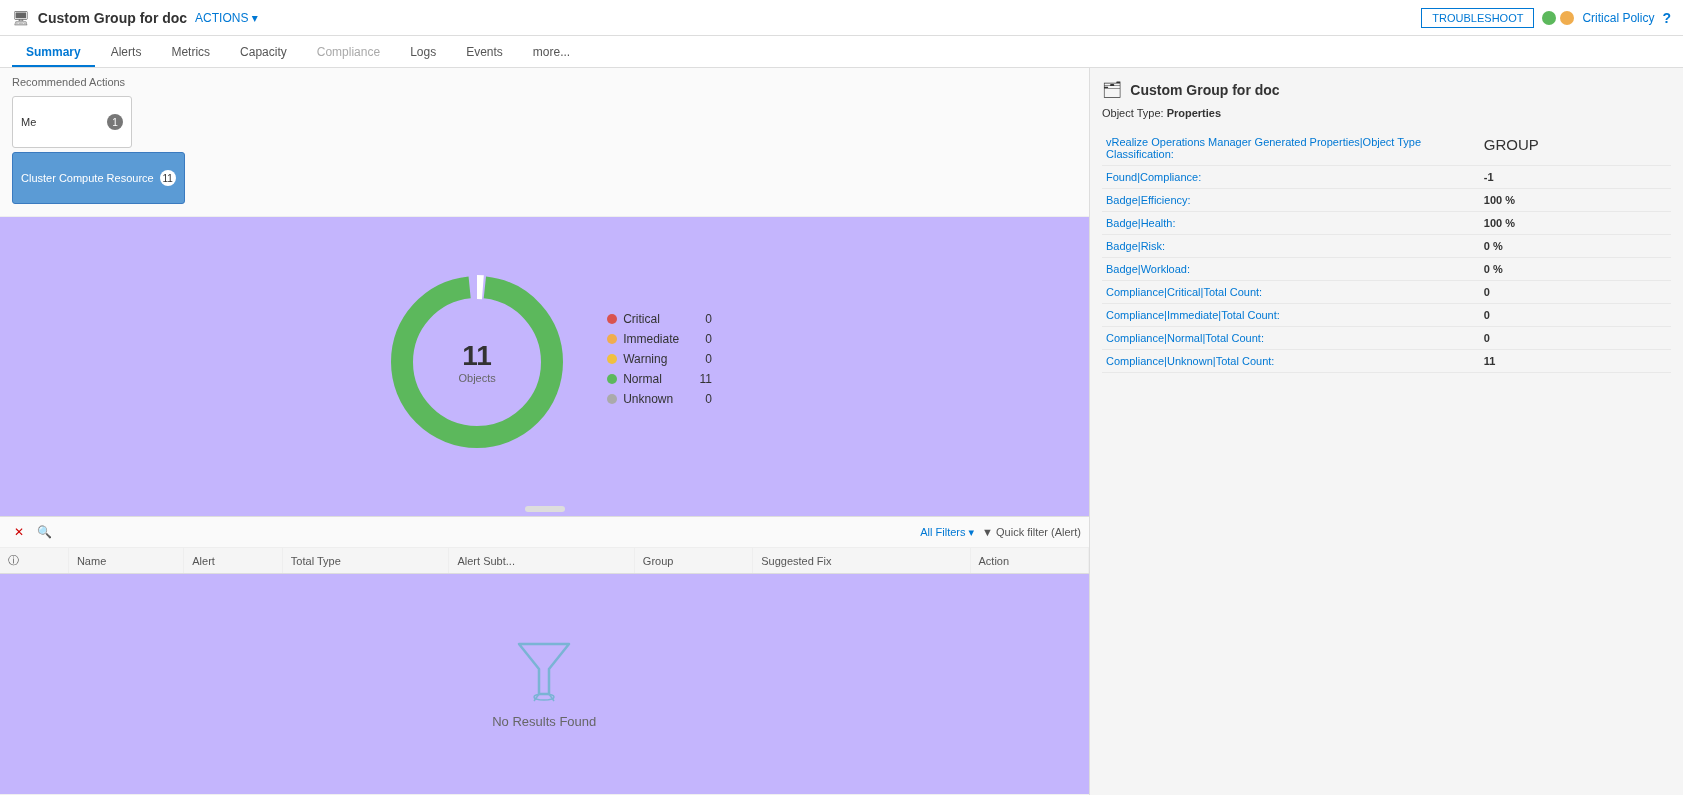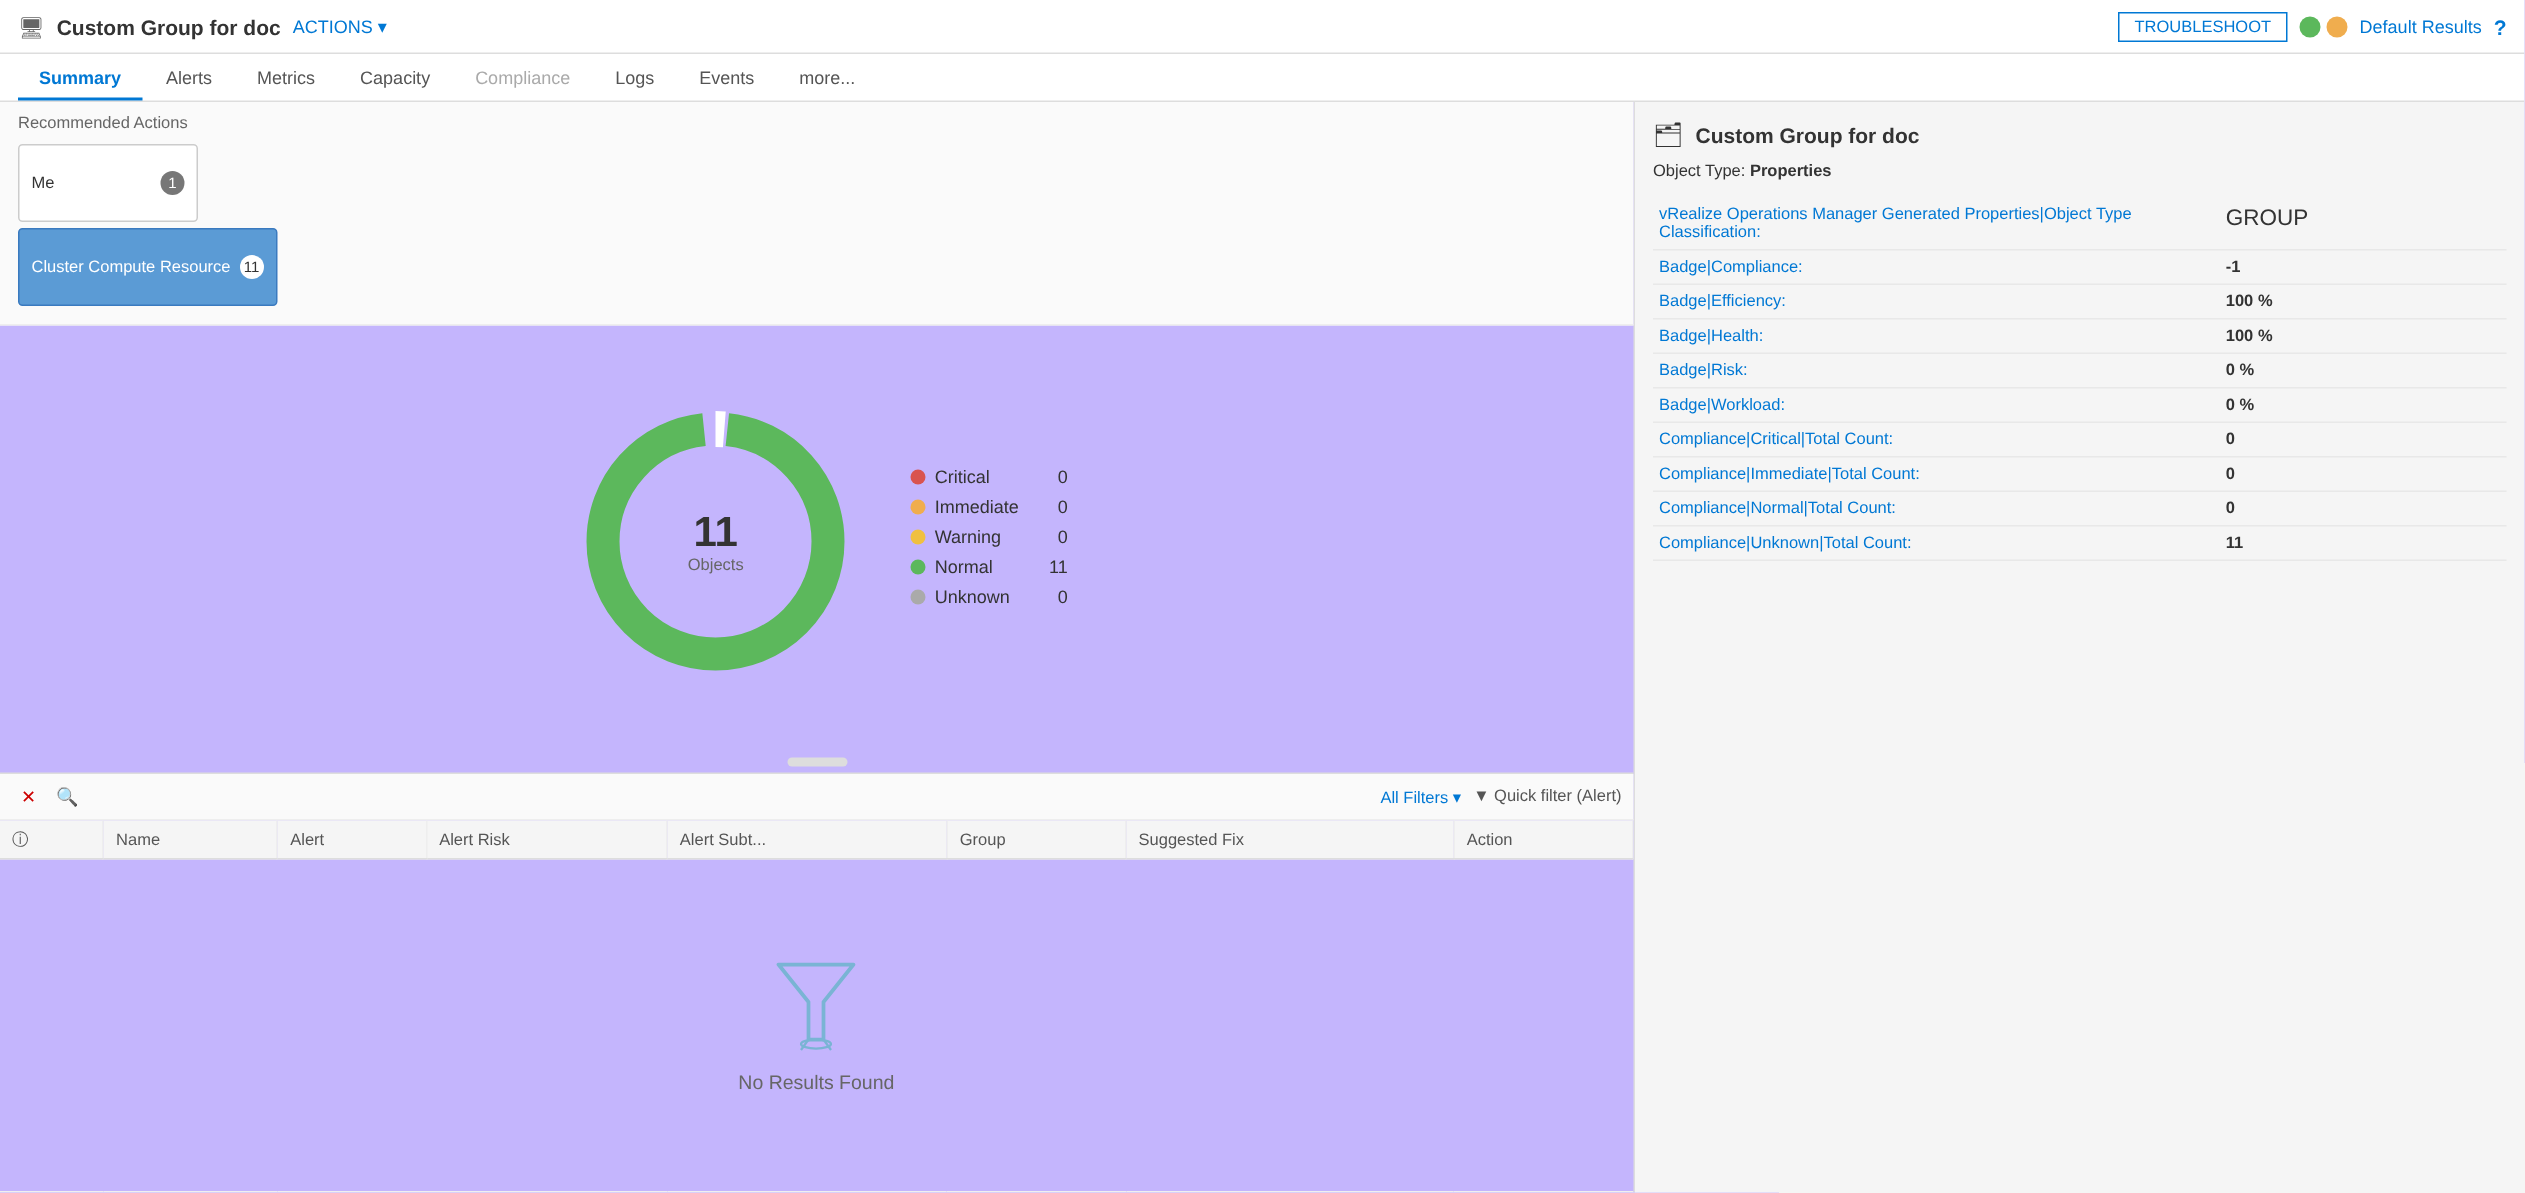--- a/index.html
+++ b/index.html
@@ -163,21 +163,21 @@
     <span class="page-icon">🖥</span>
     <span class="page-title">Custom Group for doc</span>
     <button class="actions-btn">ACTIONS ▾</button>
   </div>
   <div class="top-bar-right">
     <button class="troubleshoot-btn">TROUBLESHOOT</button>
     <div class="status-icons">
       <div class="status-dot"></div>
       <div class="status-dot status-dot-yellow"></div>
     </div>
-    <span class="default-policy">Default Results</span>
+    <span class="default-policy">Critical Policy</span>
     <span class="help-btn">?</span>
   </div>
 </div>
 
 <div class="tab-bar">
   <div class="tab active">Summary</div>
   <div class="tab">Alerts</div>
   <div class="tab">Metrics</div>
   <div class="tab">Capacity</div>
   <div class="tab disabled">Compliance</div>
@@ -262,21 +262,21 @@
         </div>
       </div>
 
       <div class="table-area">
         <table class="data-table">
           <thead>
             <tr>
               <th>ⓘ</th>
               <th>Name</th>
               <th>Alert</th>
-              <th>Alert Risk</th>
+              <th>Total Type</th>
               <th>Alert Subt...</th>
               <th>Group</th>
               <th>Suggested Fix</th>
               <th>Action</th>
             </tr>
           </thead>
           <tbody>
             <tr>
               <td colspan="8">
                 <div class="no-results">
@@ -308,21 +308,21 @@
       <span style="font-weight:bold;">Properties</span>
     </div>
 
     <table class="prop-table">
       <tbody id="prop-tbody">
           <tr>
     <td style="color:#0078d4;font-size:11px;">vRealize Operations Manager Generated Properties|Object Type Classification:</td>
     <td style="font-weight:normal;font-size:15px;padding-left:12px;">GROUP</td>
   </tr>
           <tr>
-    <td style="color:#0078d4;font-size:11px;">Badge|Compliance:</td>
+    <td style="color:#0078d4;font-size:11px;">Found|Compliance:</td>
     <td style="font-weight:bold;font-size:11px;padding-left:12px;">-1</td>
   </tr>
           <tr>
     <td style="color:#0078d4;font-size:11px;">Badge|Efficiency:</td>
     <td style="font-weight:bold;font-size:11px;padding-left:12px;">100 %</td>
   </tr>
           <tr>
     <td style="color:#0078d4;font-size:11px;">Badge|Health:</td>
     <td style="font-weight:bold;font-size:11px;padding-left:12px;">100 %</td>
   </tr>

